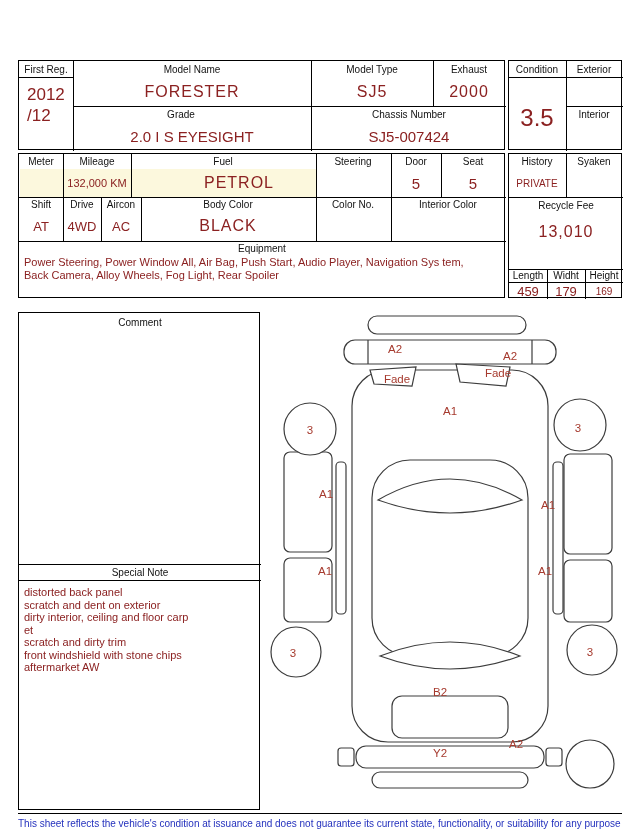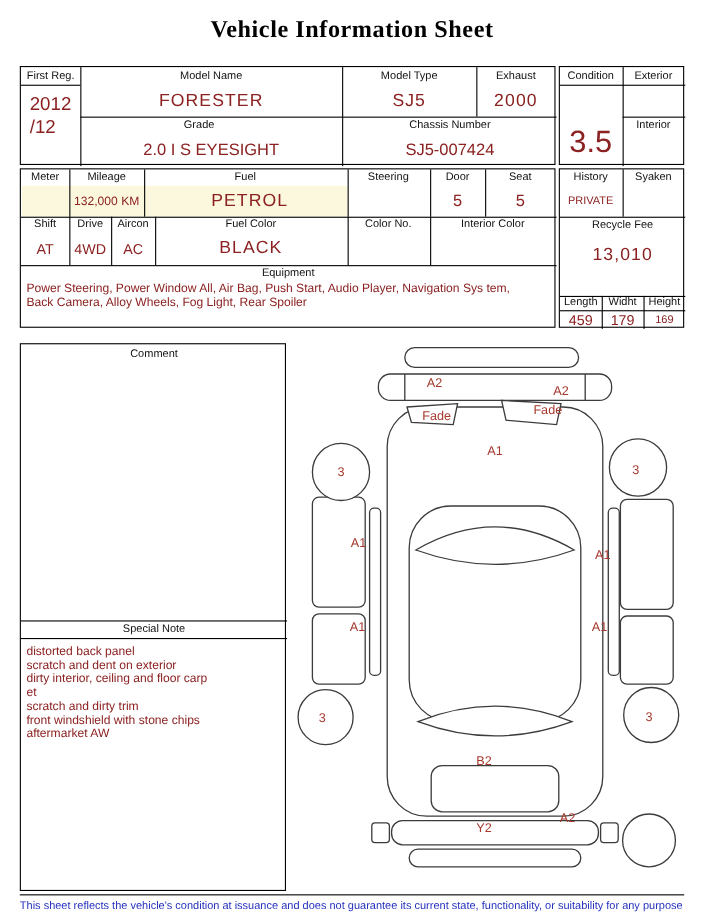--- a/index.html
+++ b/index.html
@@ -19,21 +19,20 @@
   .mark { position:absolute; transform:translate(-50%,-50%); color:#a63a2e; font-size:11.5px; white-space:nowrap; }
   .notes div { font-size:11px; line-height:12.5px; color:#8b2121; }
   .footer { position:absolute; left:18px; top:813px; width:604px; border-top:1px solid #000;
             padding-top:4px; text-align:left; font-size:10px; color:#2431bd; }
 </style>
 </head>
 <body>
 
 <div class="sheet">
 
-  <div class="title">Vehicle Information Sheet</div>
 
   <div class="block" style="left:18px;top:60px;width:487px;height:90px">
     <div class="line-v" style="left:54px;top:0;height:90px"></div>
     <div class="line-v" style="left:292px;top:0;height:90px"></div>
     <div class="line-v" style="left:414px;top:0;height:45px"></div>
     <div class="line-h" style="left:0;top:16px;width:54px"></div>
     <div class="line-h" style="left:54px;top:45px;width:433px"></div>
 
     <div class="lbl" style="left:27px;top:8px">First Reg.</div>
     <div class="freeform" style="left:8px;top:23px;width:44px;font-size:17px;line-height:1.25">2012 /12</div>
@@ -51,21 +50,21 @@
     <div class="lbl" style="left:390px;top:53px">Chassis Number</div>
     <div class="val" style="left:390px;top:75px">SJ5-007424</div>
   </div>
 
   <div class="block" style="left:508px;top:60px;width:114px;height:90px">
     <div class="line-v" style="left:57px;top:0;height:90px"></div>
     <div class="line-h" style="left:0;top:16px;width:114px"></div>
     <div class="line-h" style="left:57px;top:45px;width:57px"></div>
 
     <div class="lbl" style="left:28px;top:8px">Condition</div>
-    <div class="val" style="left:28px;top:68px;font-size:28px">3.5</div>
+    <div class="val" style="left:28px;top:57px;font-size:24px">3.5</div>
     <div class="lbl" style="left:85px;top:8px">Exterior</div>
     <div class="lbl" style="left:85px;top:53px">Interior</div>
   </div>
 
   <div class="block" style="left:18px;top:153px;width:487px;height:145px">
     <div class="tint" style="left:1px;top:15px;width:296px;height:28px"></div>
 
     <div class="line-h" style="left:0;top:43px;width:487px"></div>
     <div class="line-h" style="left:0;top:87px;width:487px"></div>
     <div class="line-v" style="left:44px;top:0;height:43px"></div>
@@ -80,28 +79,28 @@
     <div class="line-v" style="left:372px;top:43px;height:44px"></div>
 
     <div class="lbl" style="left:22px;top:7px">Meter</div>
     <div class="lbl" style="left:78px;top:7px">Mileage</div>
     <div class="lbl" style="left:204px;top:7px">Fuel</div>
     <div class="lbl" style="left:334px;top:7px">Steering</div>
     <div class="lbl" style="left:397px;top:7px">Door</div>
     <div class="lbl" style="left:454px;top:7px">Seat</div>
 
     <div class="val" style="left:78px;top:29px;font-size:11px">132,000 KM</div>
-    <div class="val big" style="left:208px;top:29px">PETROL</div>
+    <div class="val big" style="left:220px;top:29px">PETROL</div>
     <div class="val" style="left:397px;top:29px">5</div>
     <div class="val" style="left:454px;top:29px">5</div>
 
     <div class="lbl" style="left:22px;top:50px">Shift</div>
     <div class="lbl" style="left:63px;top:50px">Drive</div>
     <div class="lbl" style="left:102px;top:50px">Aircon</div>
-    <div class="lbl" style="left:209px;top:50px">Fuel Color</div>
+    <div class="lbl" style="left:209px;top:50px">Body Color</div>
     <div class="lbl" style="left:334px;top:50px">Color No.</div>
     <div class="lbl" style="left:429px;top:50px">Interior Color</div>
 
     <div class="val" style="left:22px;top:72px;font-size:13px">AT</div>
     <div class="val" style="left:63px;top:72px;font-size:13px">4WD</div>
     <div class="val" style="left:102px;top:72px;font-size:13px">AC</div>
     <div class="val big" style="left:209px;top:72px">BLACK</div>
 
     <div class="lbl" style="left:243px;top:94px">Equipment</div>
     <div class="freeform" style="left:5px;top:102px;width:455px;font-size:11px;line-height:13px;white-space:normal">Power Steering, Power Window All, Air Bag, Push Start, Audio Player, Navigation Sys tem, Back Camera, Alloy Wheels, Fog Light, Rear Spoiler</div>

